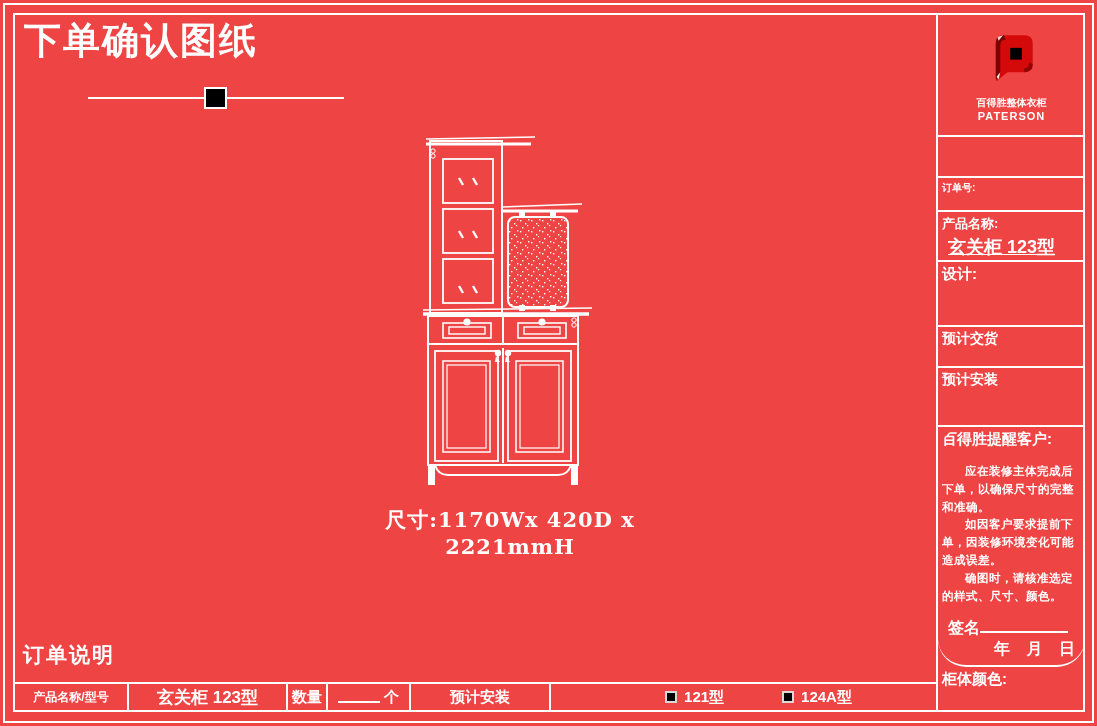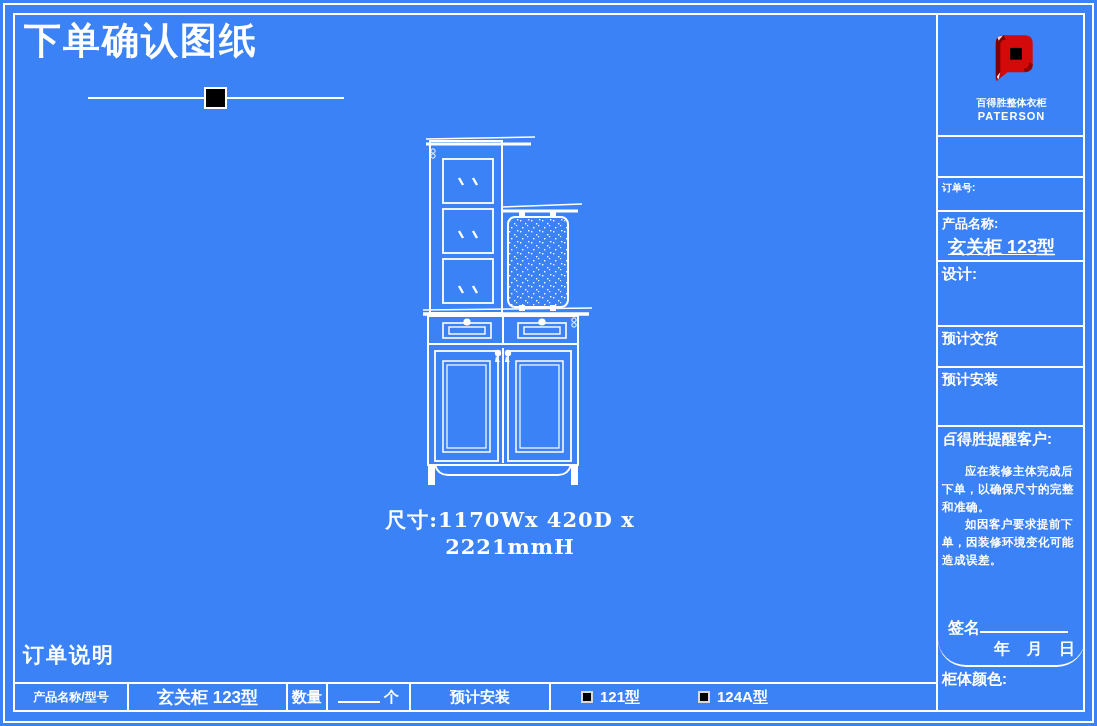--- a/index.html
+++ b/index.html
@@ -1,20 +1,20 @@
 <!DOCTYPE html>
 <html><head>
 <meta charset="utf-8">
 <style>
   * { margin:0; padding:0; box-sizing:border-box; }
   html,body { background:#1a1a1a; }
   body { font-family:"Liberation Sans", sans-serif; }
   #sheet {
     position:relative; width:1097px; height:726px;
-    background:#3b82f6; color:#fff; overflow:hidden;
+    background:#ef4444; color:#fff; overflow:hidden;
     font-weight:bold;
   }
   .frame { position:absolute; border:2px solid #fff; }
   #outer-frame { left:3px; top:3px; width:1091px; height:720px; }
   #inner-frame { left:13px; top:13px; width:1072px; height:699px; }
 
   
   #main-title { position:absolute; left:24px; top:16px; font-size:37px; letter-spacing:2px; }
   #title-rule { position:absolute; left:88px; top:97px; width:256px; height:2px; background:#fff; }
   #title-rule-square { position:absolute; left:204px; top:87px; width:23px; height:22px; border:2px solid #fff; background:#000; }
@@ -59,21 +59,21 @@
   #footer-row {
     position:absolute; left:15px; top:682px; width:921px; height:28px;
     border-top:2px solid #fff; display:flex; align-items:stretch; font-size:16px;
   }
   .f-cell { border-right:2px solid #fff; display:flex; align-items:center; justify-content:center; white-space:nowrap; }
   #fc-product-label { width:114px; font-size:12px; }
   #fc-product-value { width:159px; font-size:17px; }
   #fc-qty-label { width:40px; font-size:15px; }
   #fc-qty-value { width:83px; font-size:15px; }
   #fc-door-label { width:140px; font-size:15px; }
-  #fc-options { flex:1; border-right:none; justify-content:flex-start; padding-left:30px; gap:58px; font-size:15px; }
+  #fc-options { flex:1; border-right:none; justify-content:center; padding-left:30px; gap:58px; font-size:15px; }
   .qty-blank { display:inline-block; width:42px; border-bottom:2px solid #fff; height:12px; margin-right:4px; }
   .checkbox { display:inline-block; width:12px; height:12px; border:2px solid #d9d9d9; margin-right:7px; vertical-align:-1px; background:#000; }
   .option { display:flex; align-items:center; }
 </style>
 </head>
 <body>
 
 <div id="sheet">
   <div id="outer-frame" class="frame"></div>
   <div id="inner-frame" class="frame"></div>
@@ -186,20 +186,21 @@
       <span class="date-line">年 月 日</span>
     </div>
     <div id="sb-install" class="sb-row">
       <span>预计安装</span>
       <span class="date-line">年 月 日</span>
     </div>
     <div id="sb-notice" class="sb-row">
       <div class="notice-title">百得胜提醒客户:</div>
       <div class="notice-p">应在装修主体完成后下单，以确保尺寸的完整和准确。</div>
       <div class="notice-p">如因客户要求提前下单，因装修环境变化可能造成误差。</div>
+      <div class="notice-p">确图时，请核准选定的样式、尺寸、颜色。</div>
       <div class="sig-block">
         <div class="sig-row">
           <span>签名</span><span class="sig-line"></span>
         </div>
         <div class="date-line">年 月 日</div>
       </div>
     </div>
     <div id="sb-color" class="sb-row">柜体颜色:</div>
   </div>
 

